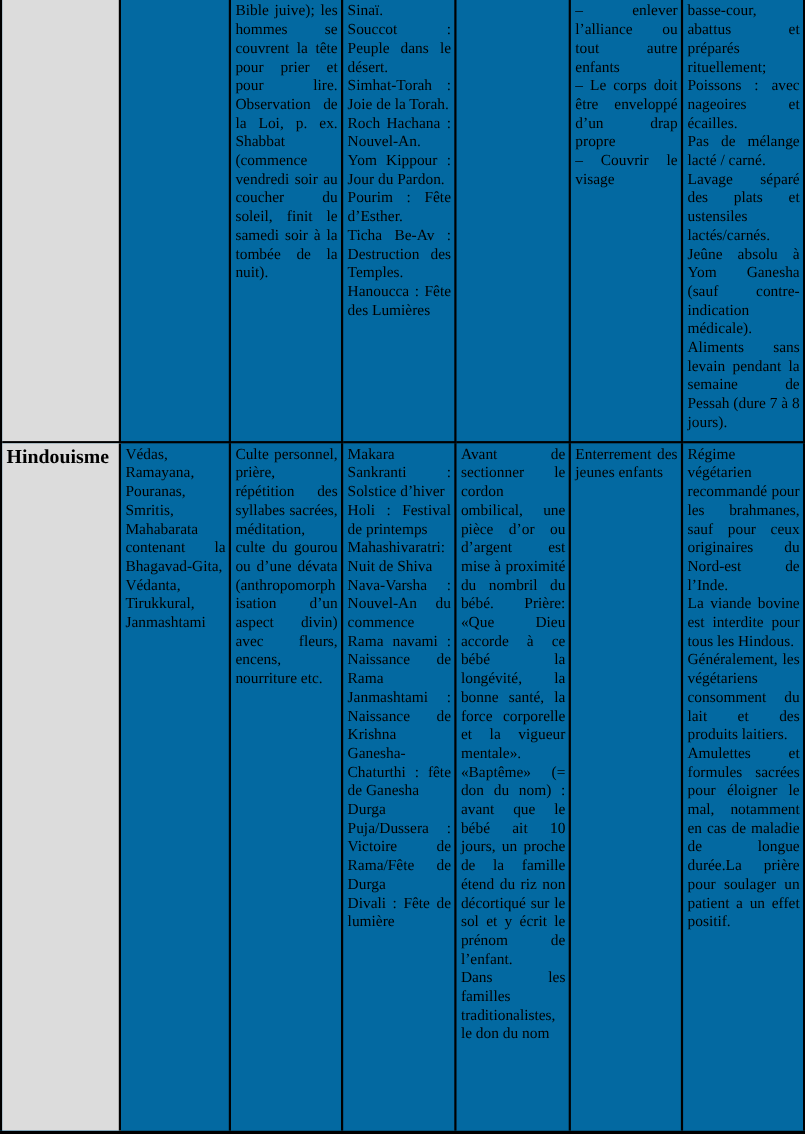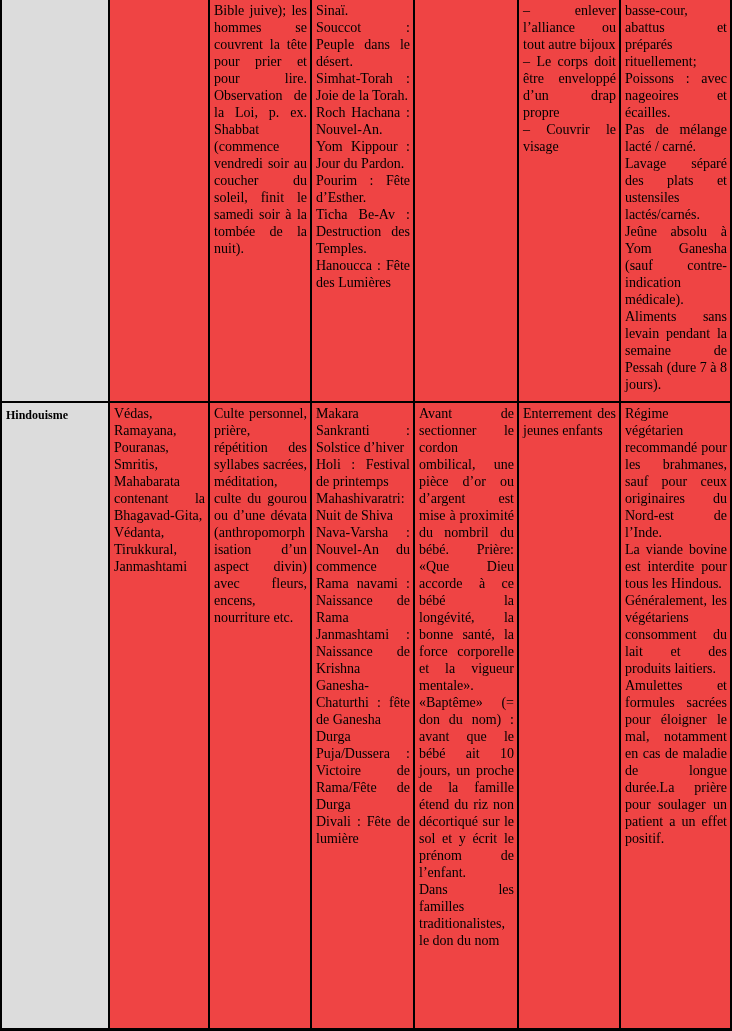--- a/index.html
+++ b/index.html
@@ -2,21 +2,21 @@
 <html lang="fr"><head>
 <meta charset="utf-8">
 <style>
   * { margin: 0; padding: 0; box-sizing: border-box; }
   html, body { background: #ffffff; }
   .page {
     position: relative;
     width: 732px;
     height: 1031px;
     overflow: hidden;
-    background: #ef4444;
+    background: #0369a1;
     border-bottom: 3px solid #000000;
     font-family: "Liberation Serif", "DejaVu Serif", serif;
     color: #000000;
   }
   .rtable { border-left: 2px solid #000000; width: 732px; }
   .trow {
     display: grid;
     grid-template-columns: 108px 100px 102px 103px 104px 102px 111px;
     width: 730px;
   }
@@ -29,21 +29,21 @@
     padding: 2px 3px 0 4px;
     font-size: 14px;
     line-height: 17px;
     text-align: justify;
     overflow-wrap: break-word;
     vertical-align: top;
   }
   .cell-religion { background: #dcdcdc; text-align: left; }
   .religion-label {
     font-weight: bold;
-    font-size: 12px;
+    font-size: 18px;
     padding-top: 2px;
     text-align: left;
   }
   .para { margin: 0; }
 </style>
 </head>
 <body>
 
 <div class="page">
   <div class="rtable">
@@ -59,21 +59,21 @@
         <p class="para">Souccot : Peuple dans le désert.</p>
         <p class="para">Simhat-Torah : Joie de la Torah.</p>
         <p class="para">Roch Hachana : Nouvel-An.</p>
         <p class="para">Yom Kippour : Jour du Pardon.</p>
         <p class="para">Pourim : Fête d’Esther.</p>
         <p class="para">Ticha Be-Av : Destruction des Temples.</p>
         <p class="para">Hanoucca : Fête des Lumières</p>
       </div>
       <div class="cell"></div>
       <div class="cell">
-        <p class="para">– enlever l’alliance ou tout autre bijoux</p>
+        <p class="para">– enlever l’alliance ou tout autre enfants</p>
         <p class="para">– Le corps doit être enveloppé d’un drap propre</p>
         <p class="para">– Couvrir le visage</p>
       </div>
       <div class="cell">
         <p class="para">basse-cour, abattus et préparés rituellement; Poissons : avec nageoires et écailles.</p>
         <p class="para">Pas de mélange lacté / carné.</p>
         <p class="para">Lavage séparé des plats et ustensiles lactés/carnés.</p>
         <p class="para">Jeûne absolu à Yom Ganesha (sauf contre-indication médicale).</p>
         <p class="para">Aliments sans levain pendant la semaine de Pessah (dure 7 à 8 jours).</p>
       </div>

